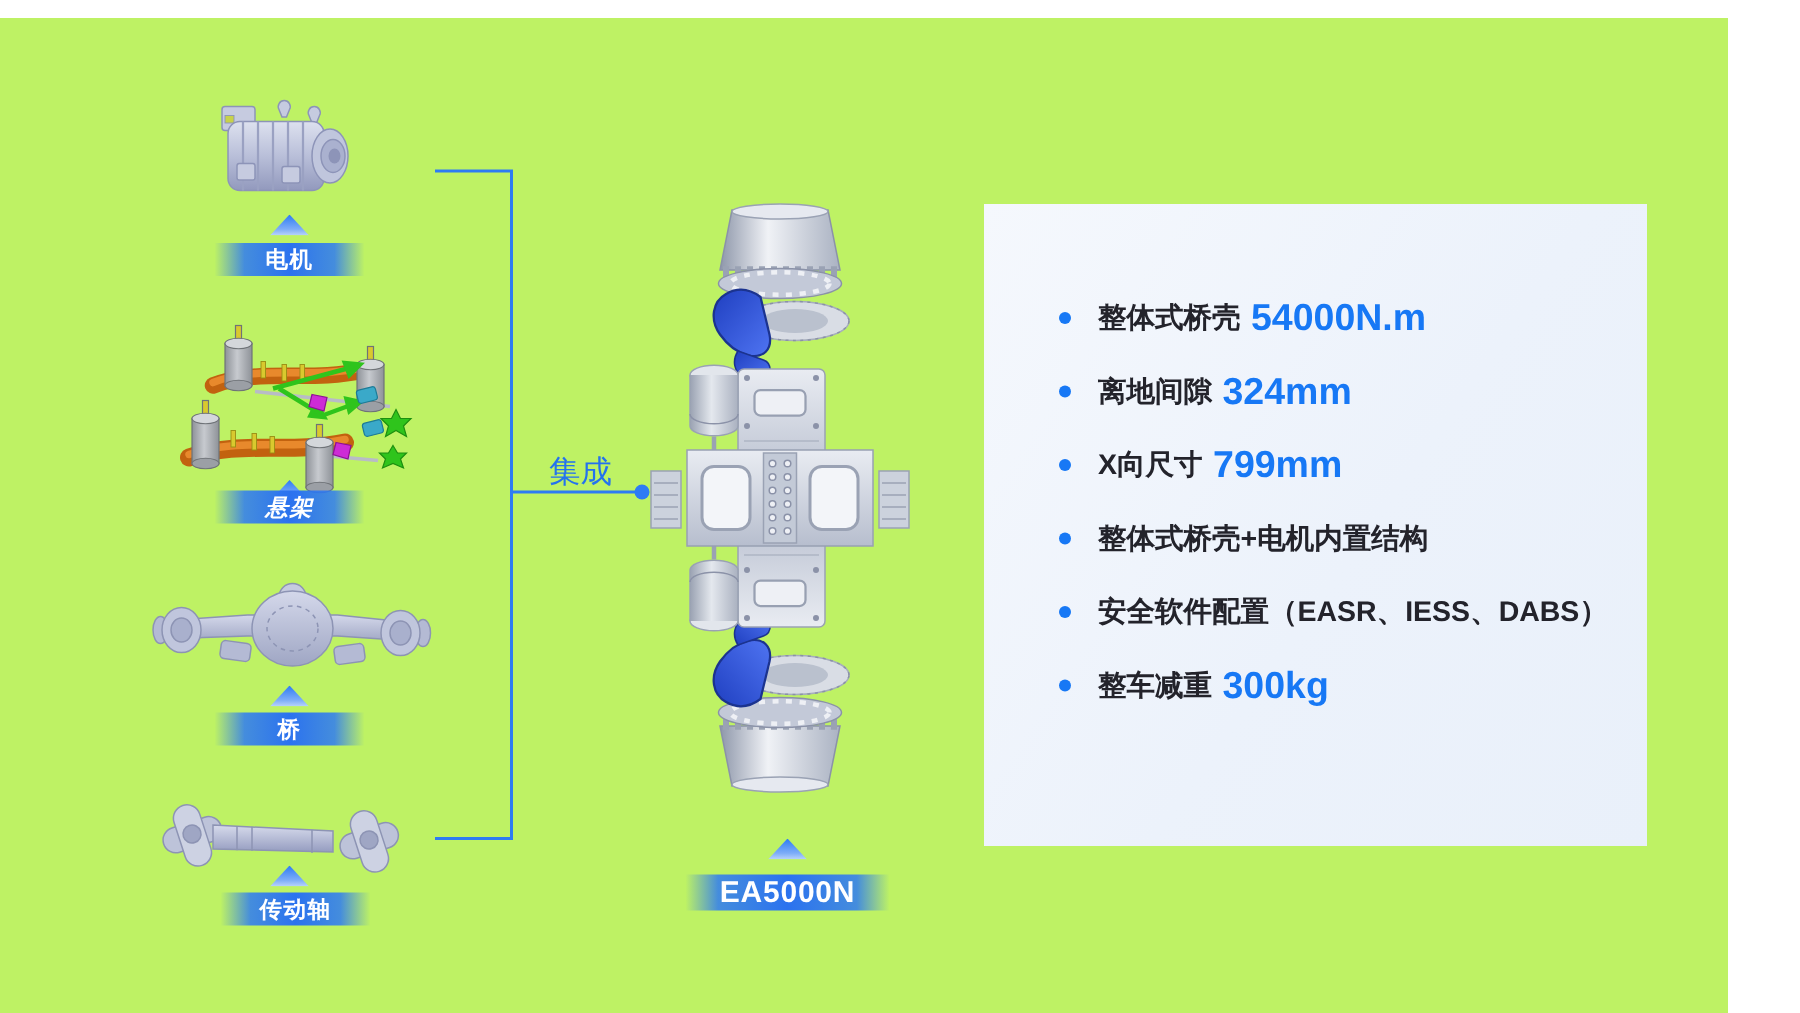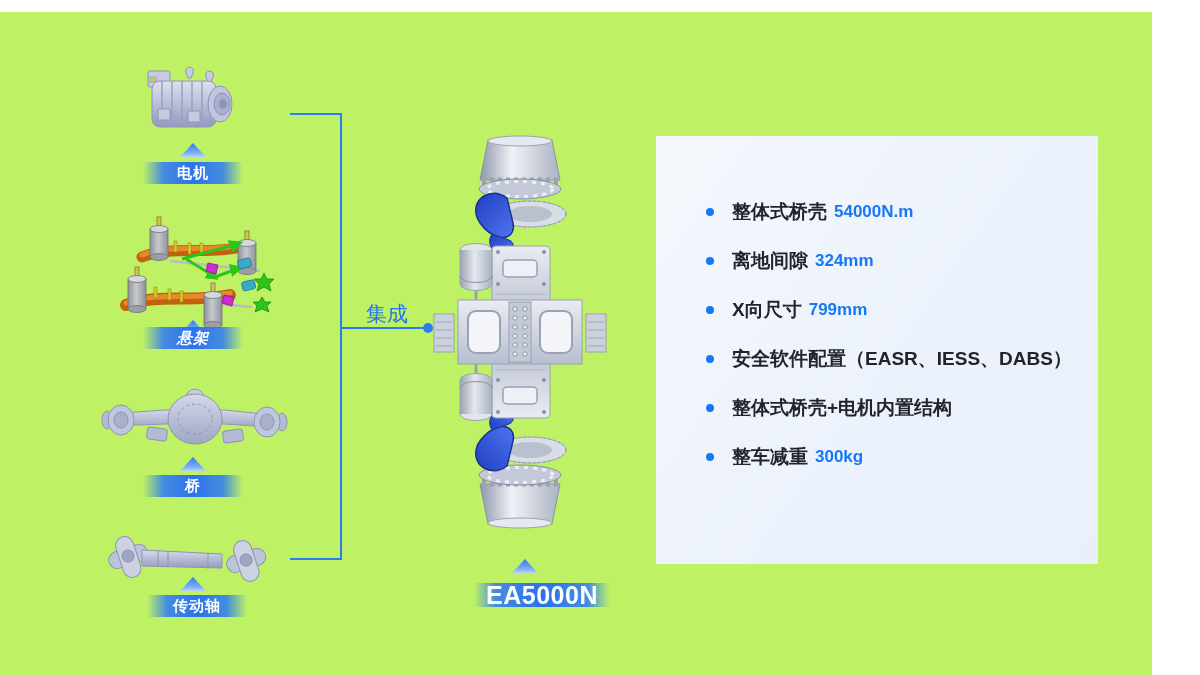--- a/index.html
+++ b/index.html
@@ -11,31 +11,31 @@
     color:#fff;font-size:15px;font-weight:700;letter-spacing:1px;
     background:linear-gradient(90deg,rgba(47,123,242,0) 0%,rgba(47,123,242,.85) 20%,#2b72ef 50%,rgba(47,123,242,.85) 80%,rgba(47,123,242,0) 100%);}
   
   .chev{position:absolute;width:26px;height:14px;
     clip-path:polygon(50% 0,100% 100%,0 100%);
     background:linear-gradient(180deg,#2d7bf3 0%,#7dadf8 70%,#b9d4fb 100%);}
   
   .integration-text{position:absolute;left:358px;top:288px;width:58px;text-align:center;
     font-size:21px;font-weight:400;color:#2472ef;}
   
-  .product-label{position:absolute;left:474px;top:571px;width:136px;height:24px;
-    display:flex;align-items:center;justify-content:center;color:#fff;font-size:25px;font-weight:700;letter-spacing:.5px;
+  .product-label{position:absolute;left:457px;top:571px;width:136px;height:24px;
+    display:flex;align-items:center;justify-content:center;color:#fff;font-size:20px;font-weight:700;letter-spacing:.5px;
     background:linear-gradient(90deg,rgba(47,123,242,0) 0%,rgba(47,123,242,.85) 16%,#2b72ef 50%,rgba(47,123,242,.85) 84%,rgba(47,123,242,0) 100%);}
   
   .specs-panel{position:absolute;left:656px;top:124px;width:442px;height:428px;
     background:linear-gradient(125deg,#f5f8fd 0%,#ecf2fb 55%,#e9f0fa 100%);
     box-sizing:border-box;padding:63px 30px 0 50px;display:flex;flex-direction:column;gap:23px;}
   .spec-row{display:flex;align-items:center;height:26px;}
   .spec-dot{width:8px;height:8px;border-radius:50%;background:#1778f5;margin-right:18px;flex:none;}
   .spec-label{font-size:19px;color:#23232b;font-weight:600;white-space:nowrap;}
-  .spec-value{font-size:17px;color:#1778f5;font-weight:700;margin-left:7px;white-space:nowrap;}
+  .spec-value{font-size:25px;color:#1778f5;font-weight:700;margin-left:7px;white-space:nowrap;}
   svg{display:block;}
 </style>
 </head>
 <body>
 
 <div id="canvas">
 
   <div class="abs" style="left:140px;top:45px;">
     <svg width="100" height="88" viewBox="0 0 100 88">
       <defs>
@@ -275,28 +275,28 @@
       <span class="spec-label">离地间隙</span>
       <span class="spec-value">324mm</span>
     </div>
     <div class="spec-row">
       <span class="spec-dot"></span>
       <span class="spec-label">X向尺寸</span>
       <span class="spec-value">799mm</span>
     </div>
     <div class="spec-row">
       <span class="spec-dot"></span>
+      <span class="spec-label">整体式桥壳+电机内置结构</span>
+      <span class="spec-value"></span>
+    </div>
+    <div class="spec-row">
+      <span class="spec-dot"></span>
       <span class="spec-label">安全软件配置（EASR、IESS、DABS）</span>
       <span class="spec-value"></span>
     </div>
     <div class="spec-row">
       <span class="spec-dot"></span>
-      <span class="spec-label">整体式桥壳+电机内置结构</span>
-      <span class="spec-value"></span>
-    </div>
-    <div class="spec-row">
-      <span class="spec-dot"></span>
       <span class="spec-label">整车减重</span>
       <span class="spec-value">300kg</span>
     </div>
   </div>
 
 </div>
 
 </body></html>

